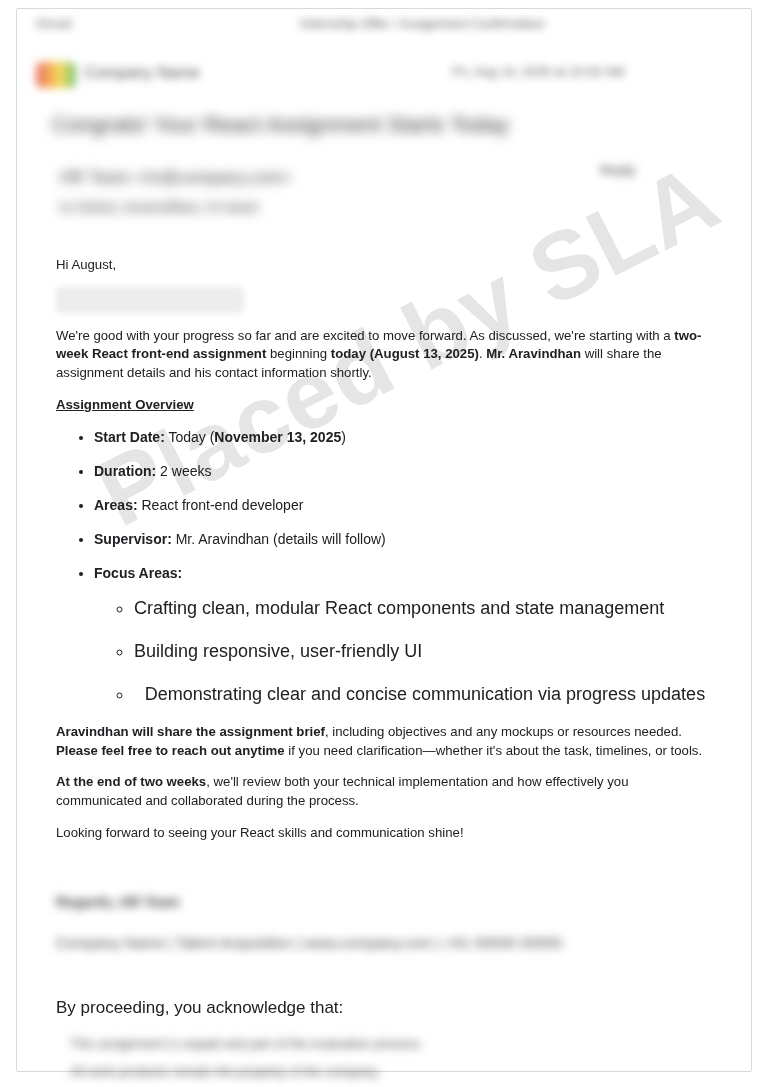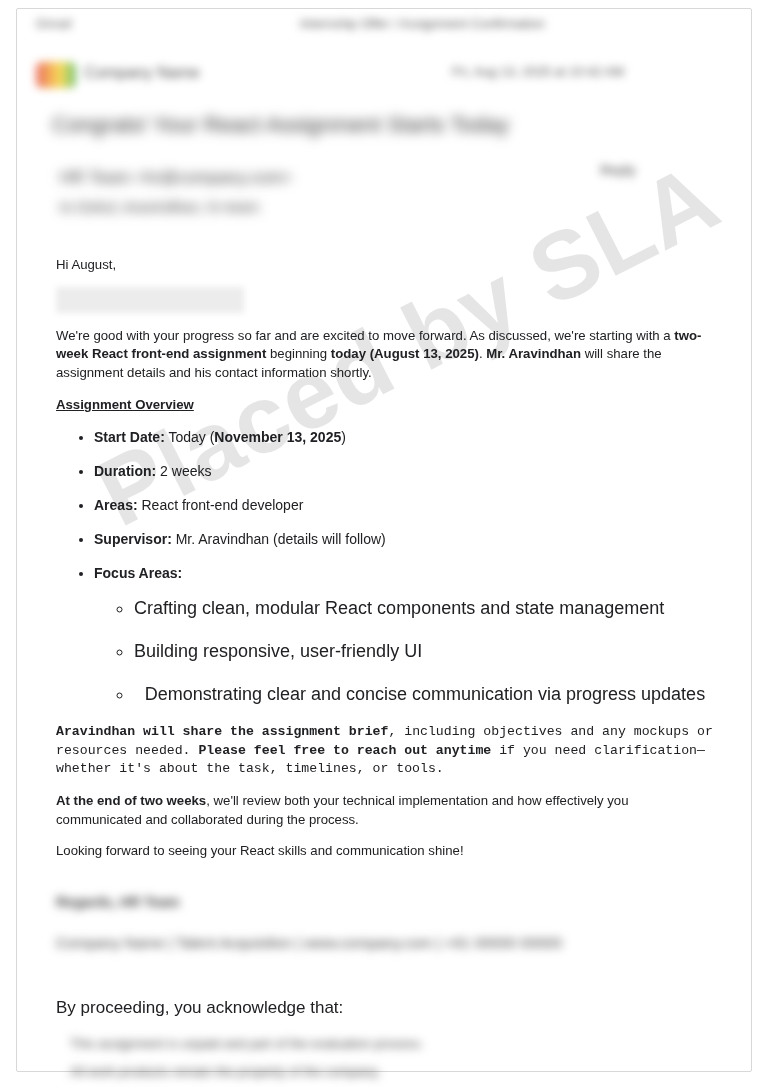--- a/index.html
+++ b/index.html
@@ -115,21 +115,21 @@
     padding-left: 40px;
     list-style-type: circle;
   }
   ul.lv2 > li {
     margin: 0 0 20px 0;
     font-size: 18px;
     line-height: 1.3;
   }
   ul.lv2 > li:last-child { margin-bottom: 4px; text-align: center; }
 
-  .para-block { margin-top: 4px; font-family: Liberation Mono, monospace; }
+  .para-block { margin-top: 4px; }
 
   
   .blur-block {
     position: absolute;
     filter: blur(5px);
     color: #444;
     font-size: 13px;
     line-height: 1.5;
     white-space: nowrap;
   }

